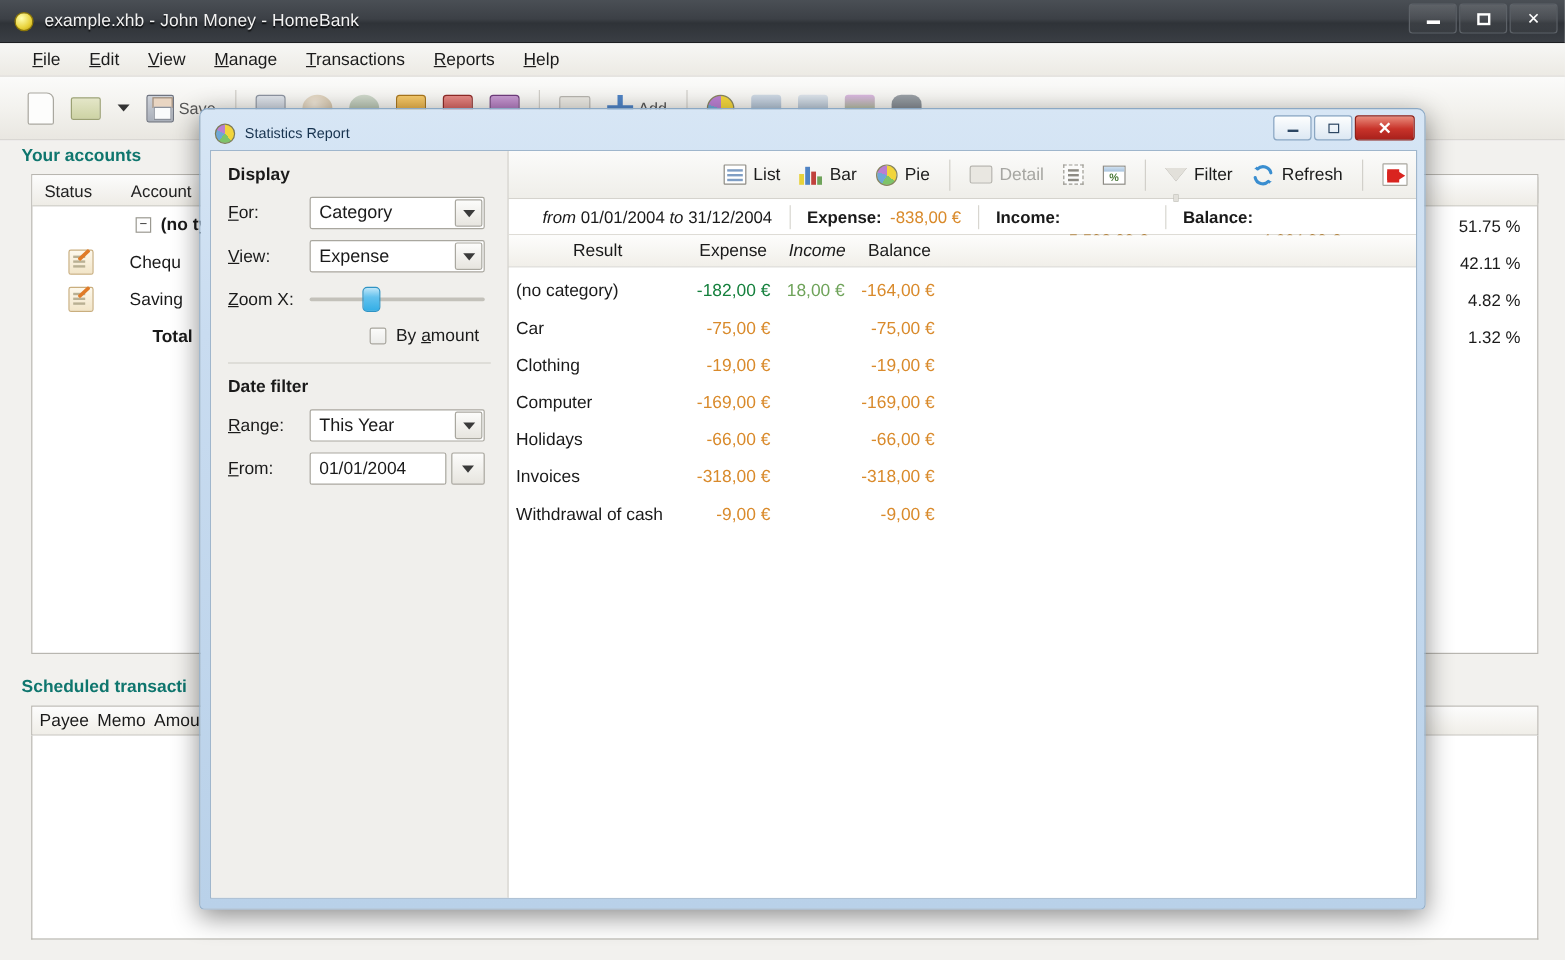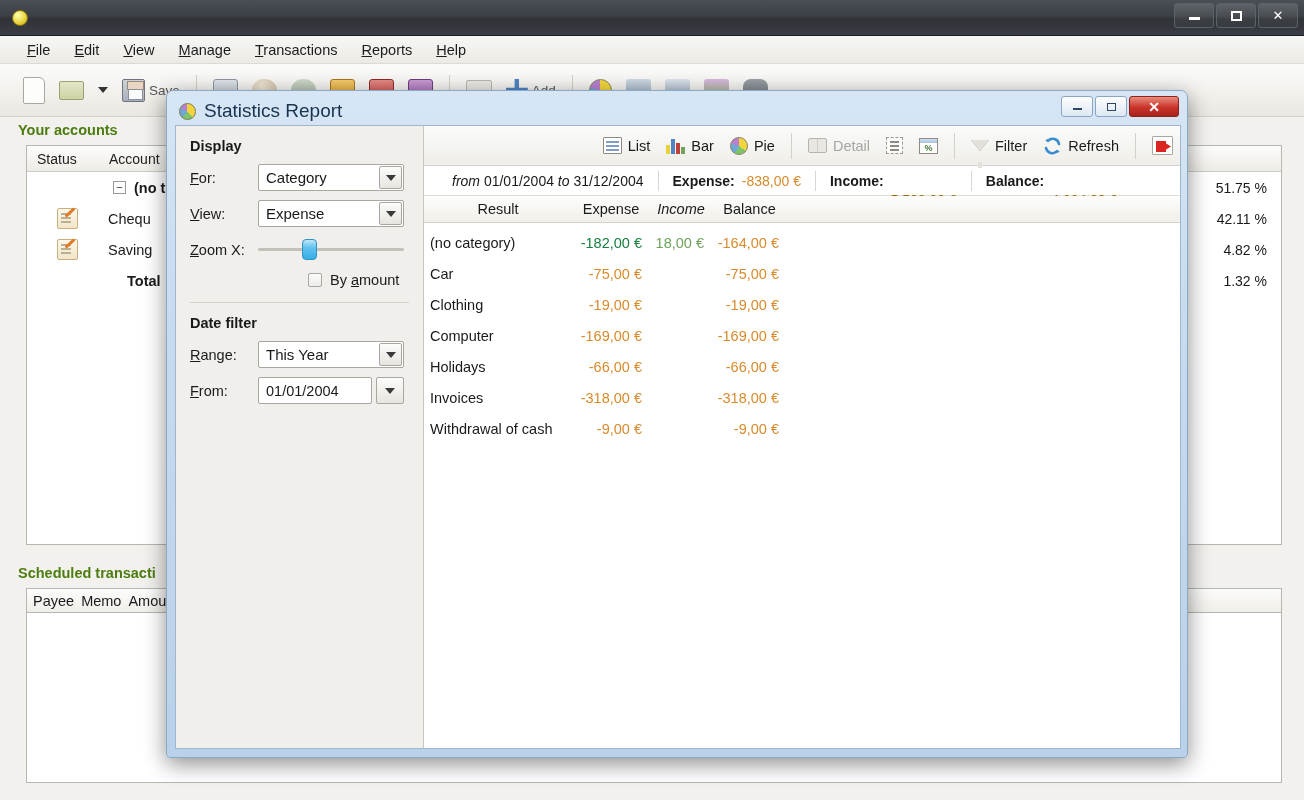--- a/index.html
+++ b/index.html
@@ -73,21 +73,21 @@
   .tb-btn { display: flex; align-items: center; gap: 4px; padding: 3px 5px; }
   .tb-label { font-size: 13.5px; color: #555; }
   .tb-sep { width: 1px; height: 30px; background: #d0cec8; margin: 0 7px; }
   .tb-caret {
     width: 0; height: 0; border-left: 5px solid transparent;
     border-right: 5px solid transparent; border-top: 6px solid #333;
   }
 
   
   #main-body { position: absolute; left: 0; top: 117px; width: 1304px; height: 683px; background: #f2f1ee; }
-  .section-title { font-size: 14.5px; font-weight: bold; color: #4d7c0f; }
+  .section-title { font-size: 14.5px; font-weight: bold; color: #0f766e; }
 
   #accounts-title { position: absolute; left: 18px; top: 122px; }
   #accounts-panel {
     position: absolute; left: 26px; top: 145px;
     width: 1256px; height: 400px;
     background: #fff; border: 1px solid #b8b6b0;
   }
   #acct-head {
     height: 26px; background: linear-gradient(to bottom, #fcfcfc, #eeece6);
     border-bottom: 1px solid #cdcbc5; display: flex; align-items: center;
@@ -164,21 +164,21 @@
     box-shadow: 0 6px 22px rgba(0,0,0,.45);
     padding: 6px;
   }
   #dlg-titlebar { height: 28px; display: flex; align-items: center; position: relative; }
   #dlg-icon {
     width: 17px; height: 17px; margin-left: 6px; margin-right: 8px;
     border-radius: 50%; position: relative; overflow: hidden;
     background: conic-gradient(#f2d53c 0 38%, #7ec46a 38% 62%, #6fa8d6 62% 82%, #b97fd0 82% 100%);
     border: 1px solid #7d7a55;
   }
-  #dlg-title-text { font-size: 19px; color: #17334f; }
+  #dlg-title-text { font-size: 12px; color: #17334f; }
   .dlg-wbtns { position: absolute; right: 2px; top: -1px; display: flex; gap: 2px; }
   .dlg-wbtn {
     width: 32px; height: 21px; border-radius: 3px;
     border: 1px solid #8aa6c2;
     background: linear-gradient(to bottom, #fdfefe, #dde8f3);
     display: flex; align-items: center; justify-content: center;
   }
   .dlg-wbtn.close {
     width: 50px;
     background: linear-gradient(to bottom, #e98c7c, #c8332a 55%, #a9211c);
@@ -358,20 +358,21 @@
   }
   .ico-generic { width: 25px; height: 22px; border-radius: 3px; }
 </style>
 </head>
 <body>
 
 <div id="main-window">
 
   <div id="main-titlebar">
     <span class="app-ico"></span>
+    <span id="main-title-text">example.xhb - John Money - HomeBank</span>
     <div class="main-wbtns">
       <div class="main-wbtn">
           <span class="gl-min"></span>
         </div>
       <div class="main-wbtn">
           <span class="gl-max"></span>
         </div>
       <div class="main-wbtn">
           <span>✕</span>
         </div>

